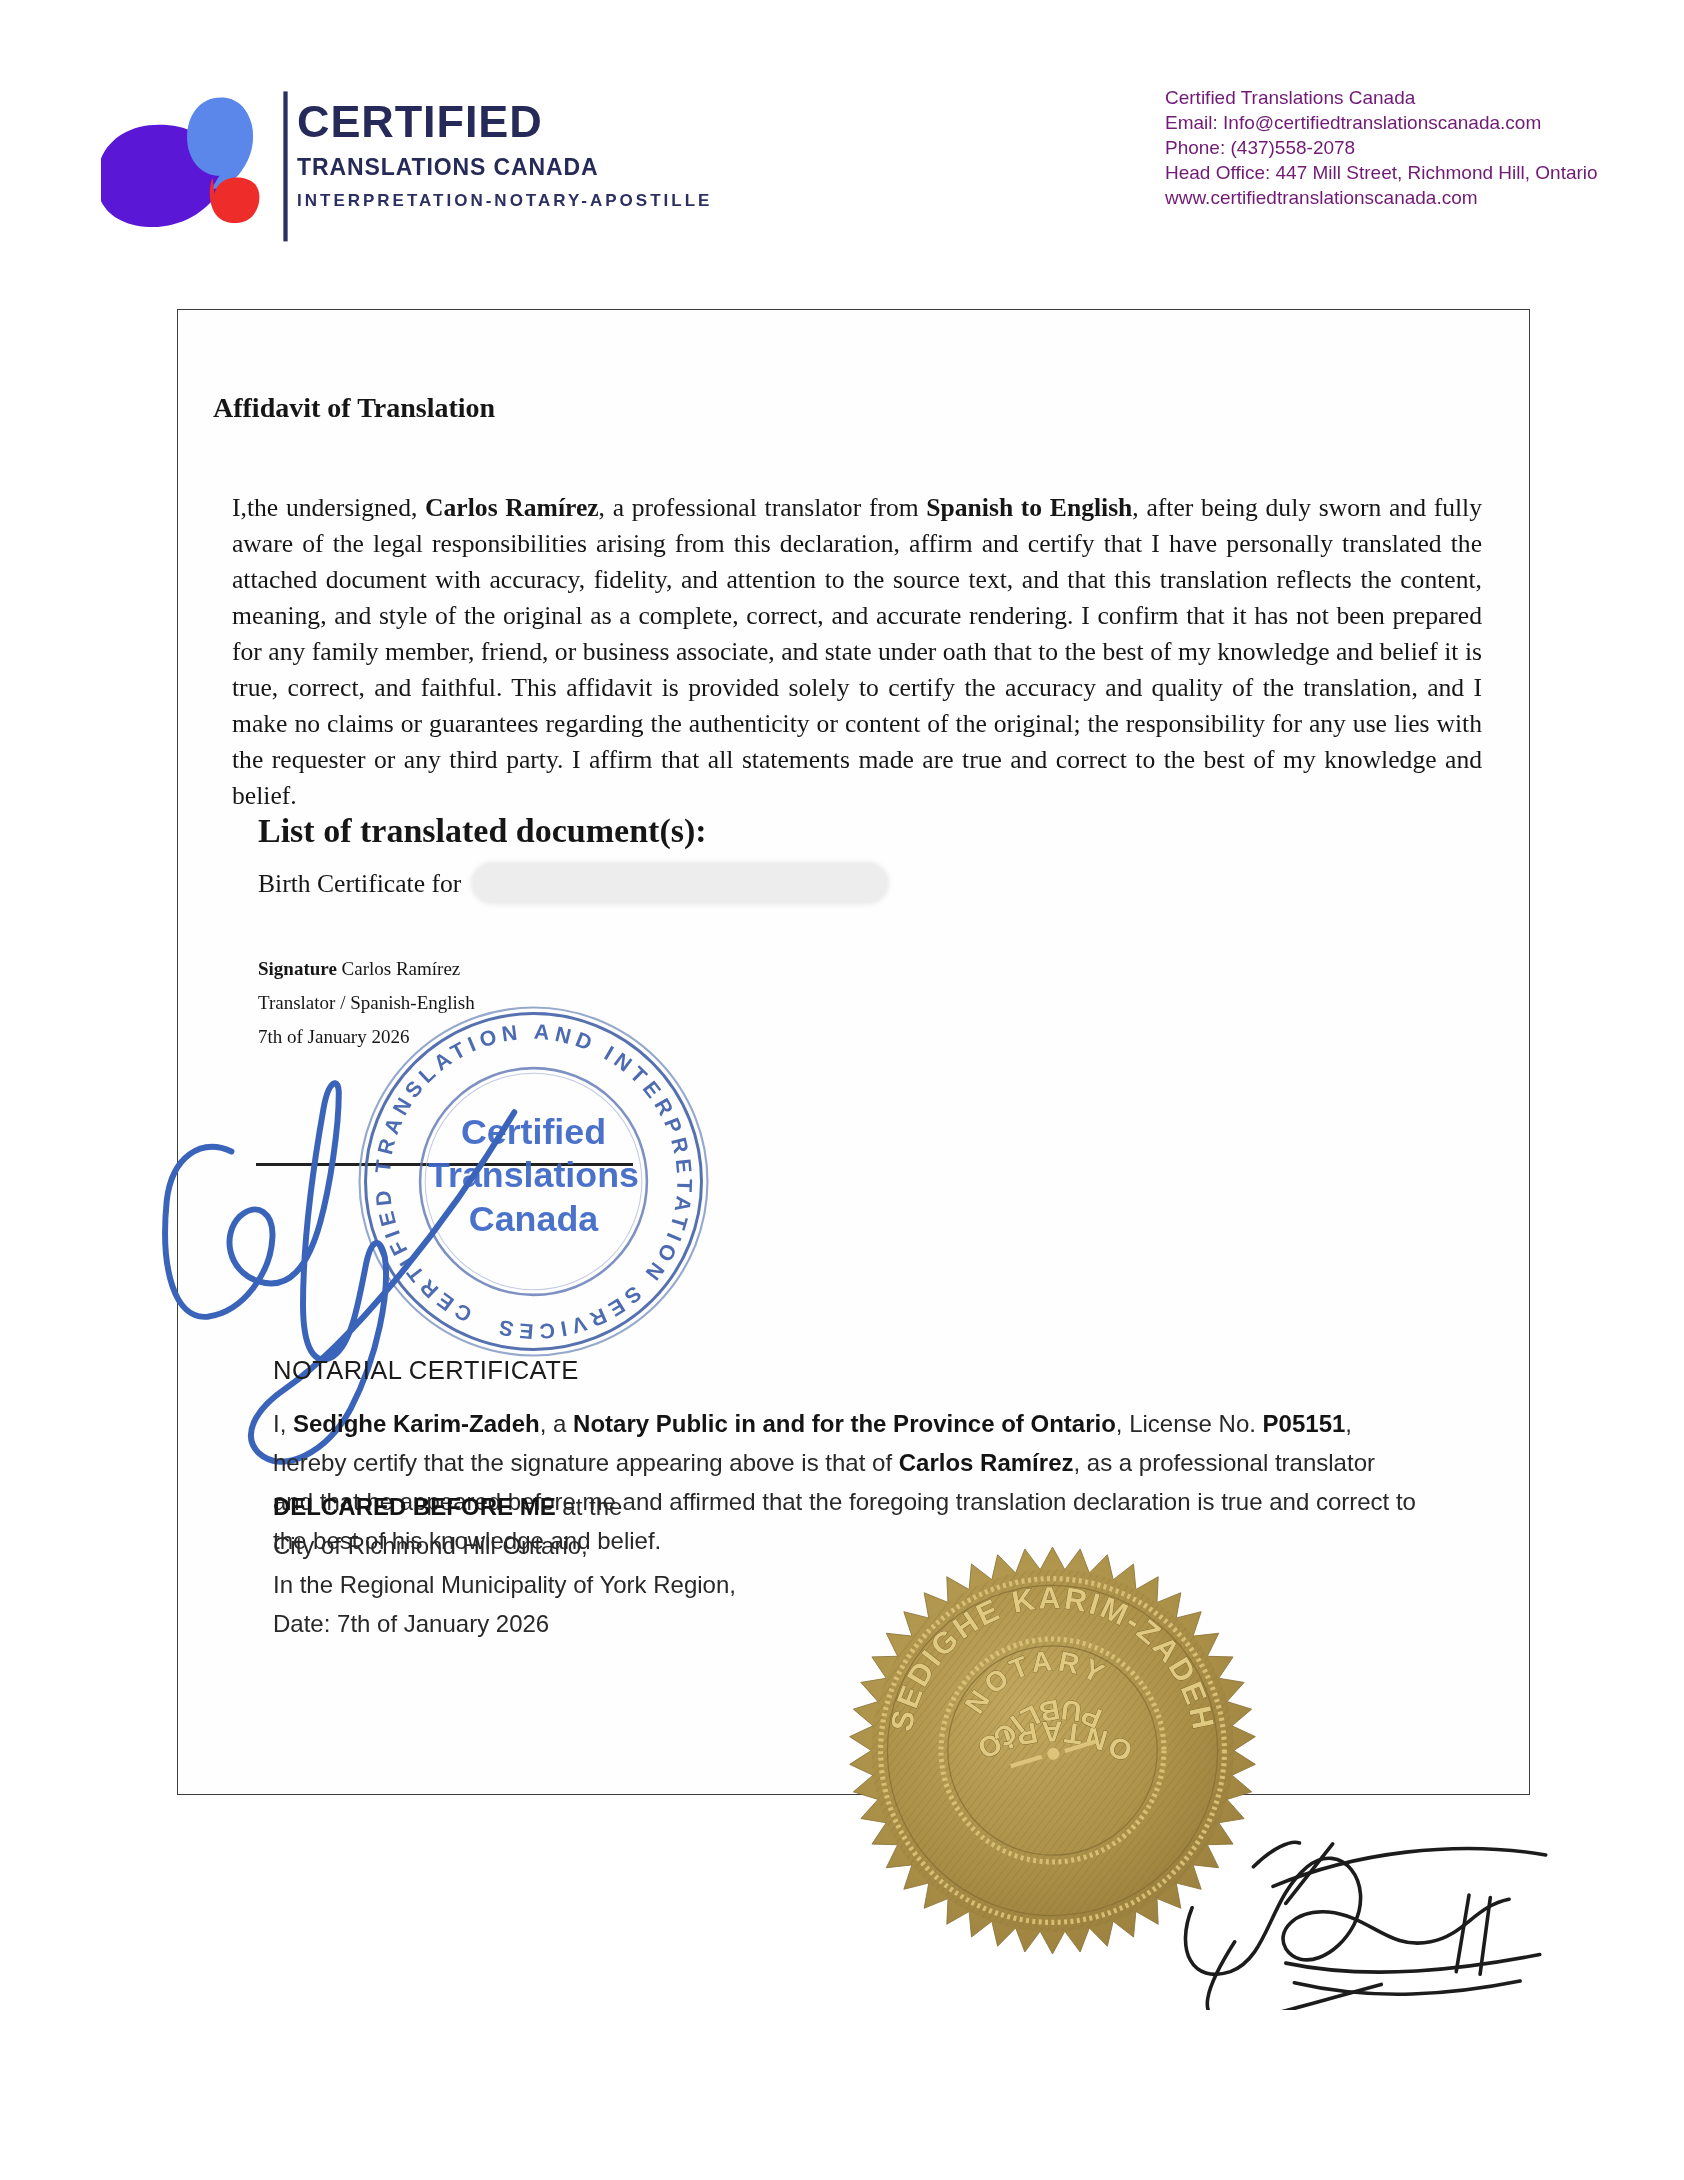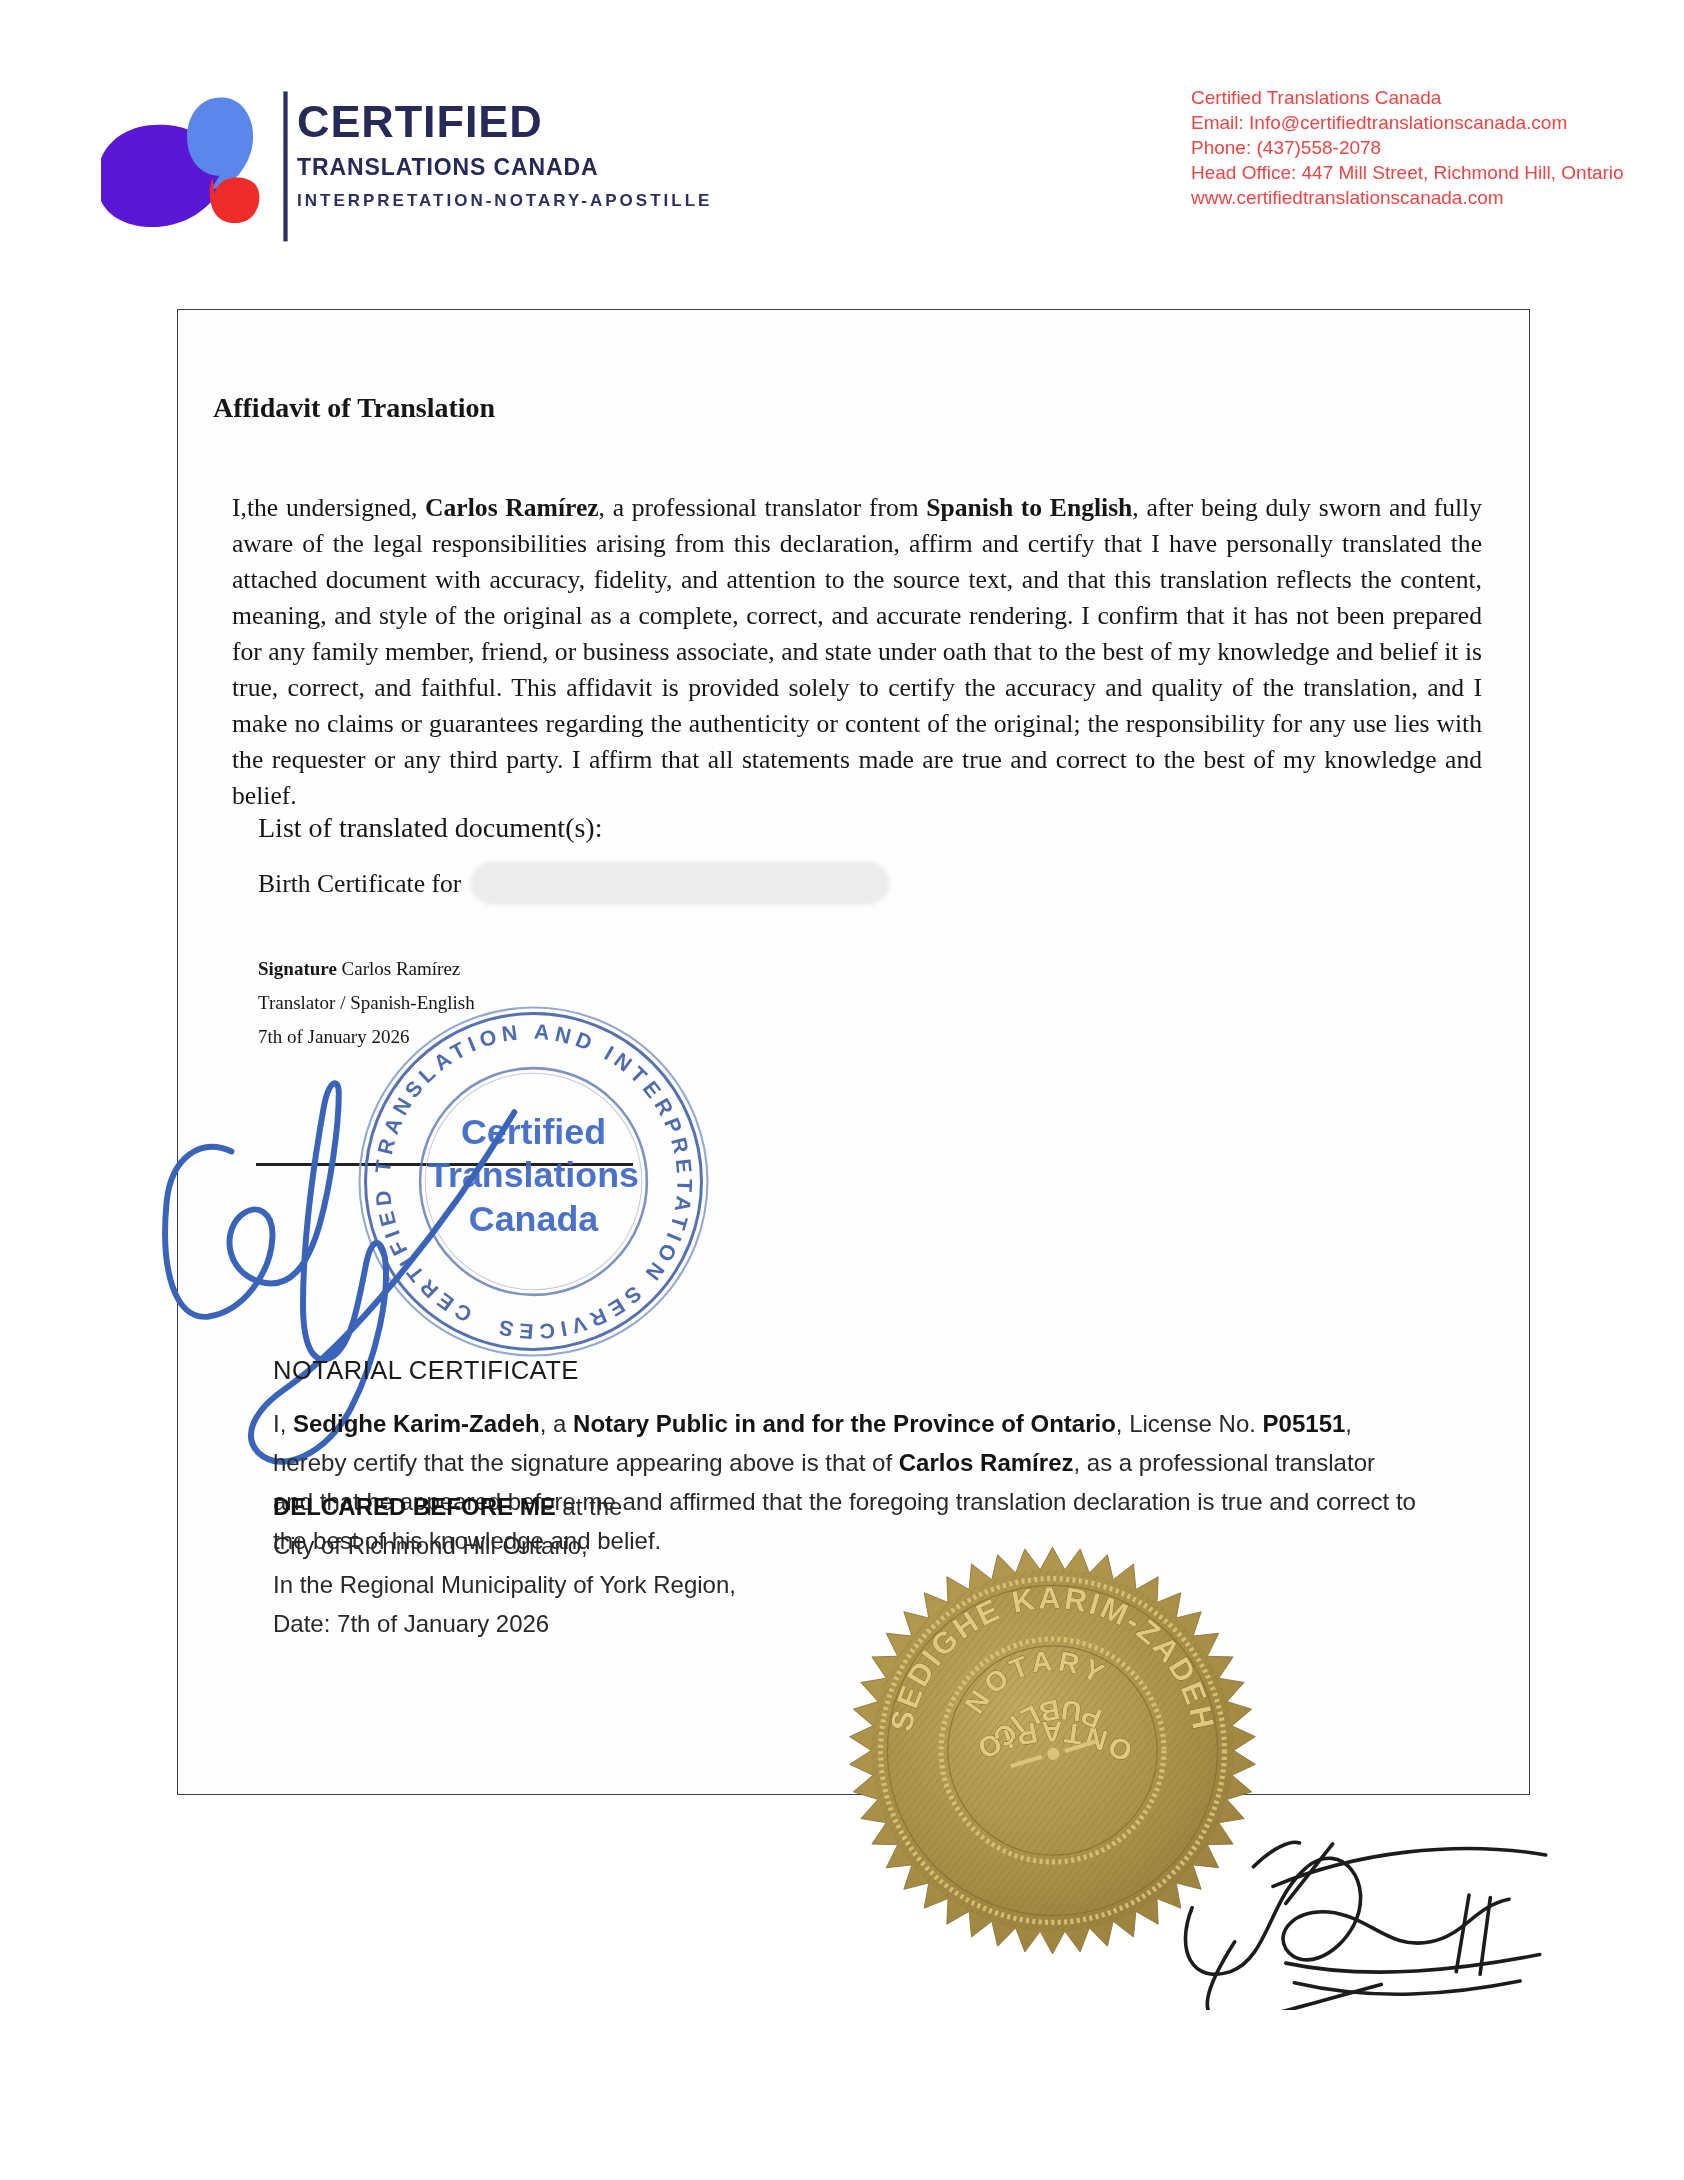--- a/index.html
+++ b/index.html
@@ -8,31 +8,31 @@
     font-family:"Liberation Sans", sans-serif;overflow:hidden;
     -webkit-font-smoothing:antialiased;
   }
   .abs{position:absolute;}
 
   
   .logo-wordmark{color:#262a58;line-height:1;}
   .logo-line1{font-size:45px;font-weight:700;letter-spacing:0.9px;}
   .logo-line2{font-size:23px;font-weight:700;letter-spacing:0.9px;margin-top:12px;}
   .logo-tagline{font-size:17px;font-weight:700;letter-spacing:3px;margin-top:12.8px;color:#2b2f62;}
-  .contact{font-size:19px;line-height:25px;color:#ef4444;margin-left:26px;}
+  .contact{font-size:19px;line-height:25px;color:#701a75;}
 
   
   .doc-box{
     left:177px;top:309px;width:1351px;height:1484px;
     border:1.7px solid #3d3d3d;background:#fffefe;
   }
   .serif{font-family:"Liberation Serif","DejaVu Serif",serif;color:#161616;margin-top:15px;}
   .doc-title{font-size:28px;font-weight:700;}
   .doc-body{font-size:25.6px;line-height:36px;text-align:justify;}
-  .list-heading{font-size:28px;font-weight:400;}
+  .list-heading{font-size:34px;font-weight:700;}
   .birth-line{font-size:25.6px;}
   .redaction{
     display:inline-block;width:414px;height:39px;background:#ededed;
     border-radius:19.6px;vertical-align:middle;margin-left:12px;transform:translateY(-3.4px);
     box-shadow:0 0 5.1px 1.7px rgba(230,230,230,.9);
   }
   .sig-block{font-size:19px;line-height:34px;}
   .sans-section{font-size:24px;line-height:39px;color:#282828;}
   .sans-section b{color:#141414;}
   .notarial-heading{font-size:25.6px;letter-spacing:0.4px;color:#1b1b1b;}

